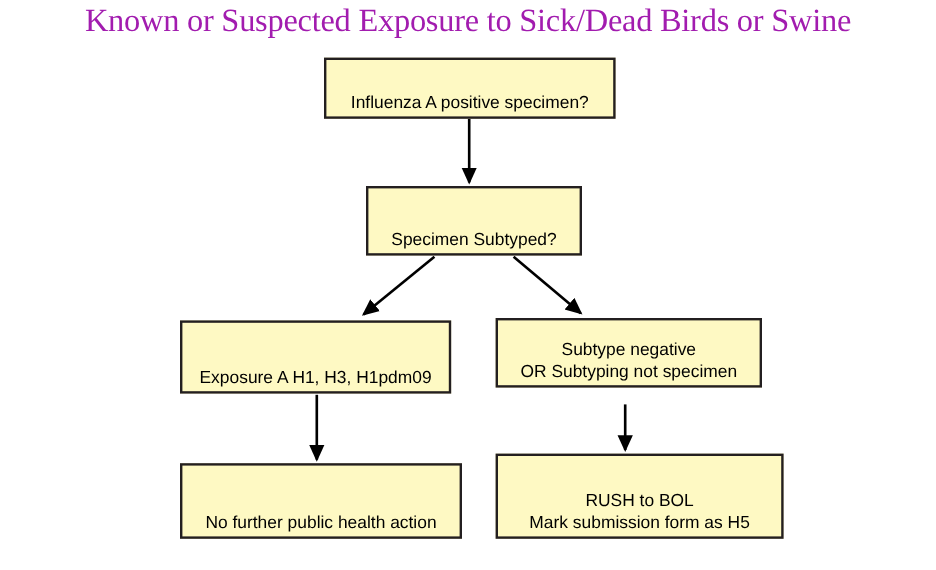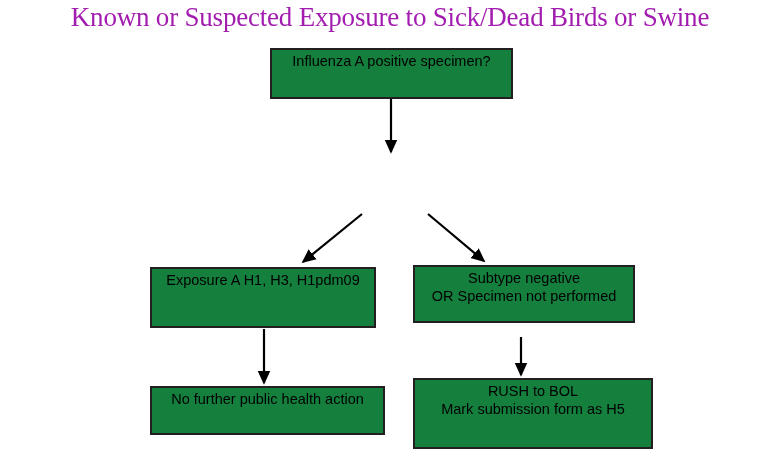--- a/index.html
+++ b/index.html
@@ -26,24 +26,24 @@
     font-family: "Liberation Serif", serif;
     font-size: 27px;
     font-weight: 400;
     color: #a21caf;
     letter-spacing: -0.2px;
     white-space: nowrap;
   }
   .node {
     position: absolute;
     box-sizing: border-box;
-    background: #15803d;
+    background: #fef9c3;
     border: 2px solid #231f20;
     display: flex;
-    align-items: flex-start;
+    align-items: flex-end;
     justify-content: center;
     text-align: center;
     color: #000000;
     font-family: "Liberation Sans", sans-serif;
     font-size: 14.5px;
     line-height: 18px;
     padding: 2px 6px;
   }
   .node .node-text {
     display: block;
@@ -51,21 +51,21 @@
   }
   .node .line {
     display: block;
     white-space: nowrap;
   }
   
   #node-influenza-positive { left: 270px; top: 48px;  width: 243px; height: 51px; }
   #node-specimen-subtyped  { left: 305px; top: 155px; width: 180px; height: 58px; }
   #node-subtypes-known     { left: 150px; top: 267px; width: 226px; height: 61px; }
   #node-subtype-negative   { left: 413px; top: 265px; width: 222px; height: 58px; }
-  #node-no-action          { left: 150px; top: 386px; width: 235px; height: 49px; }
+  #node-no-action          { left: 150px; top: 386px; width: 235px; height: 63px; }
   #node-contact-boe        { left: 413px; top: 378px; width: 240px; height: 71px; }
 
   .edge-layer {
     position: absolute;
     left: 0;
     top: 0;
     width: 780px;
     height: 475px;
     pointer-events: none;
   }
@@ -94,31 +94,36 @@
 
     <line x1="521" y1="337" x2="521" y2="375" stroke="#000000" stroke-width="2.2" marker-end="url(#arrowhead)"></line>
   </svg>
 
   <div class="node" id="node-influenza-positive">
     <span class="node-text">
       <span class="line">Influenza A positive specimen?</span>
     </span>
   </div>
 
+  <div class="node" id="node-specimen-subtyped">
+    <span class="node-text">
+      <span class="line">Specimen Subtyped?</span>
+    </span>
+  </div>
 
   <div class="node" id="node-subtypes-known">
     <span class="node-text">
       <span class="line">Exposure A H1, H3, H1pdm09</span>
     </span>
   </div>
 
   <div class="node" id="node-subtype-negative">
     <span class="node-text">
       <span class="line">Subtype negative</span>
-      <span class="line">OR Specimen not performed</span>
+      <span class="line">OR Subtyping not specimen</span>
     </span>
   </div>
 
   <div class="node" id="node-no-action">
     <span class="node-text">
       <span class="line">No further public health action</span>
     </span>
   </div>
 
   <div class="node" id="node-contact-boe">

